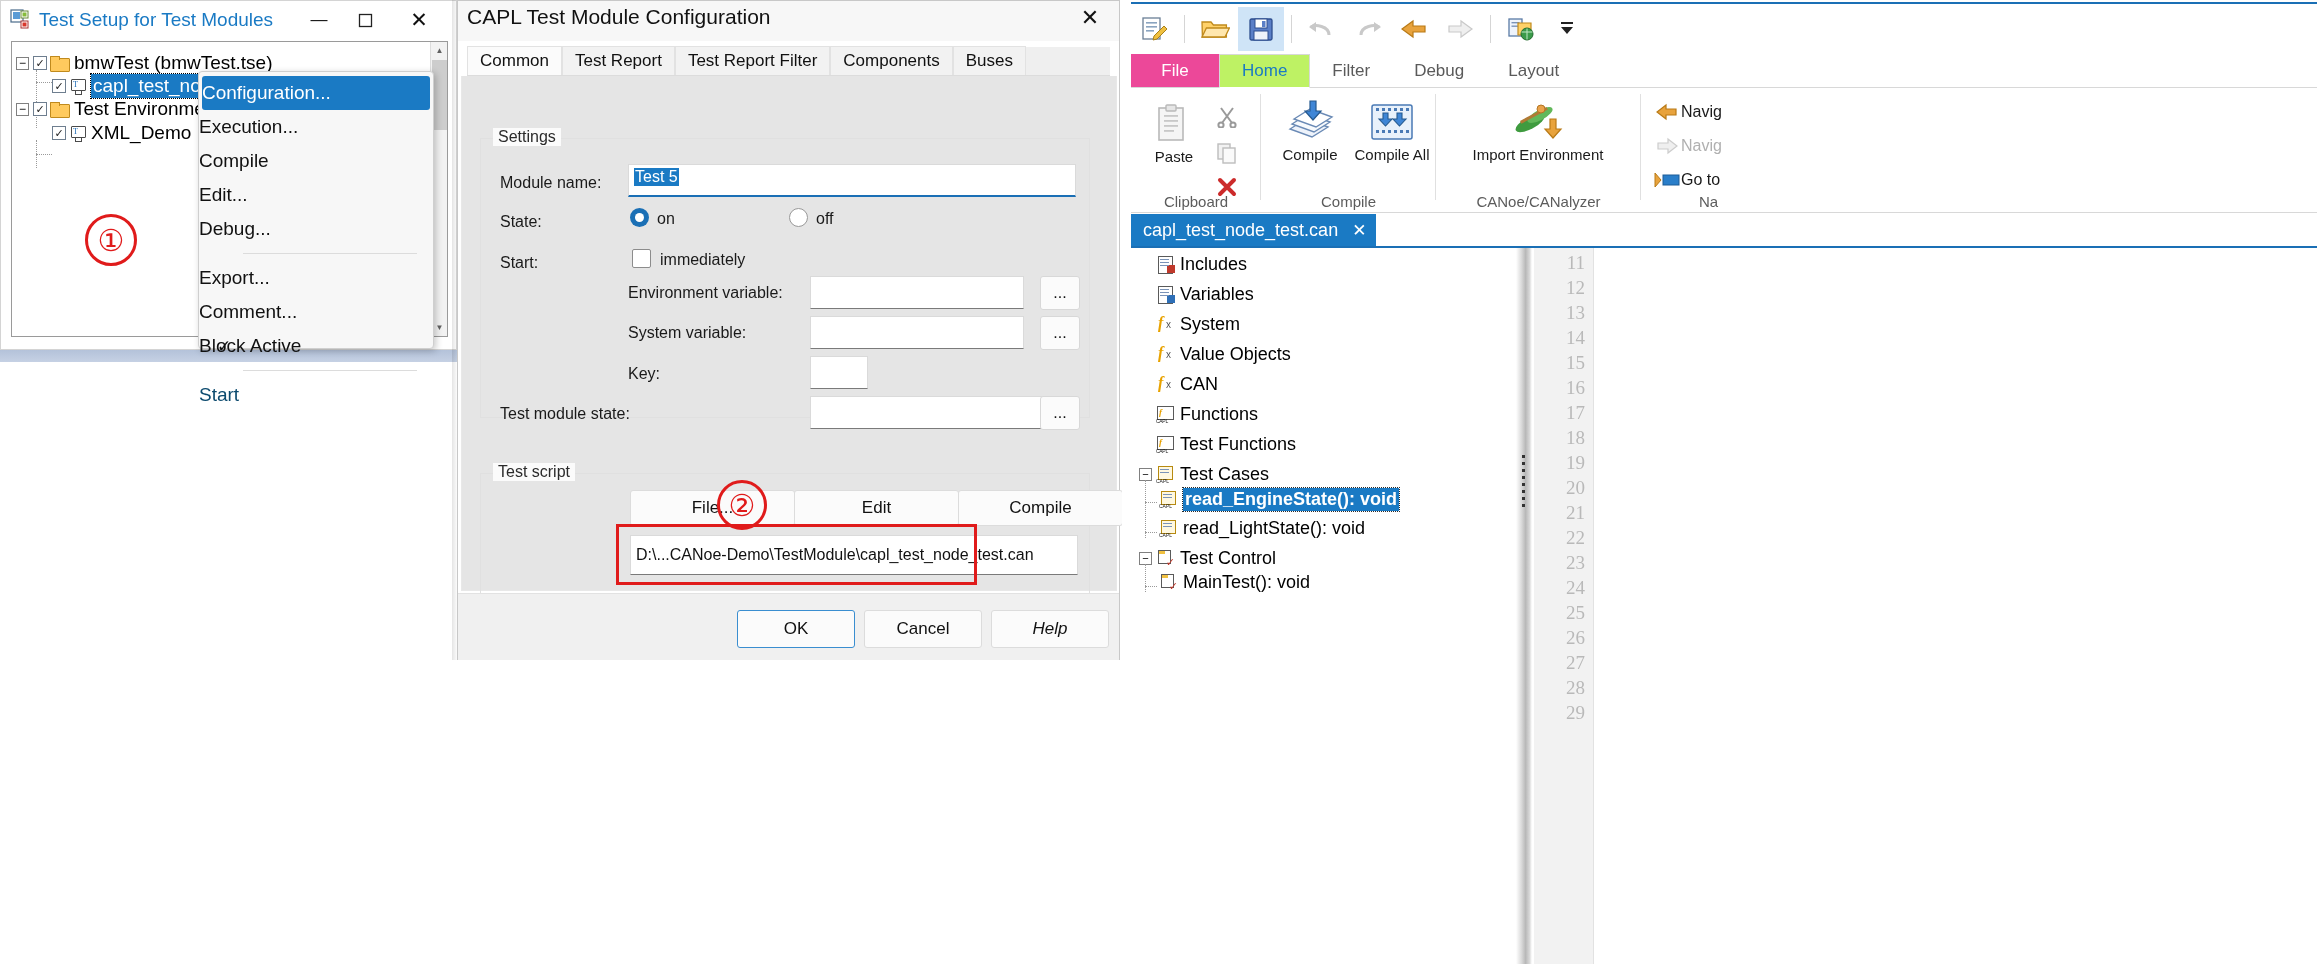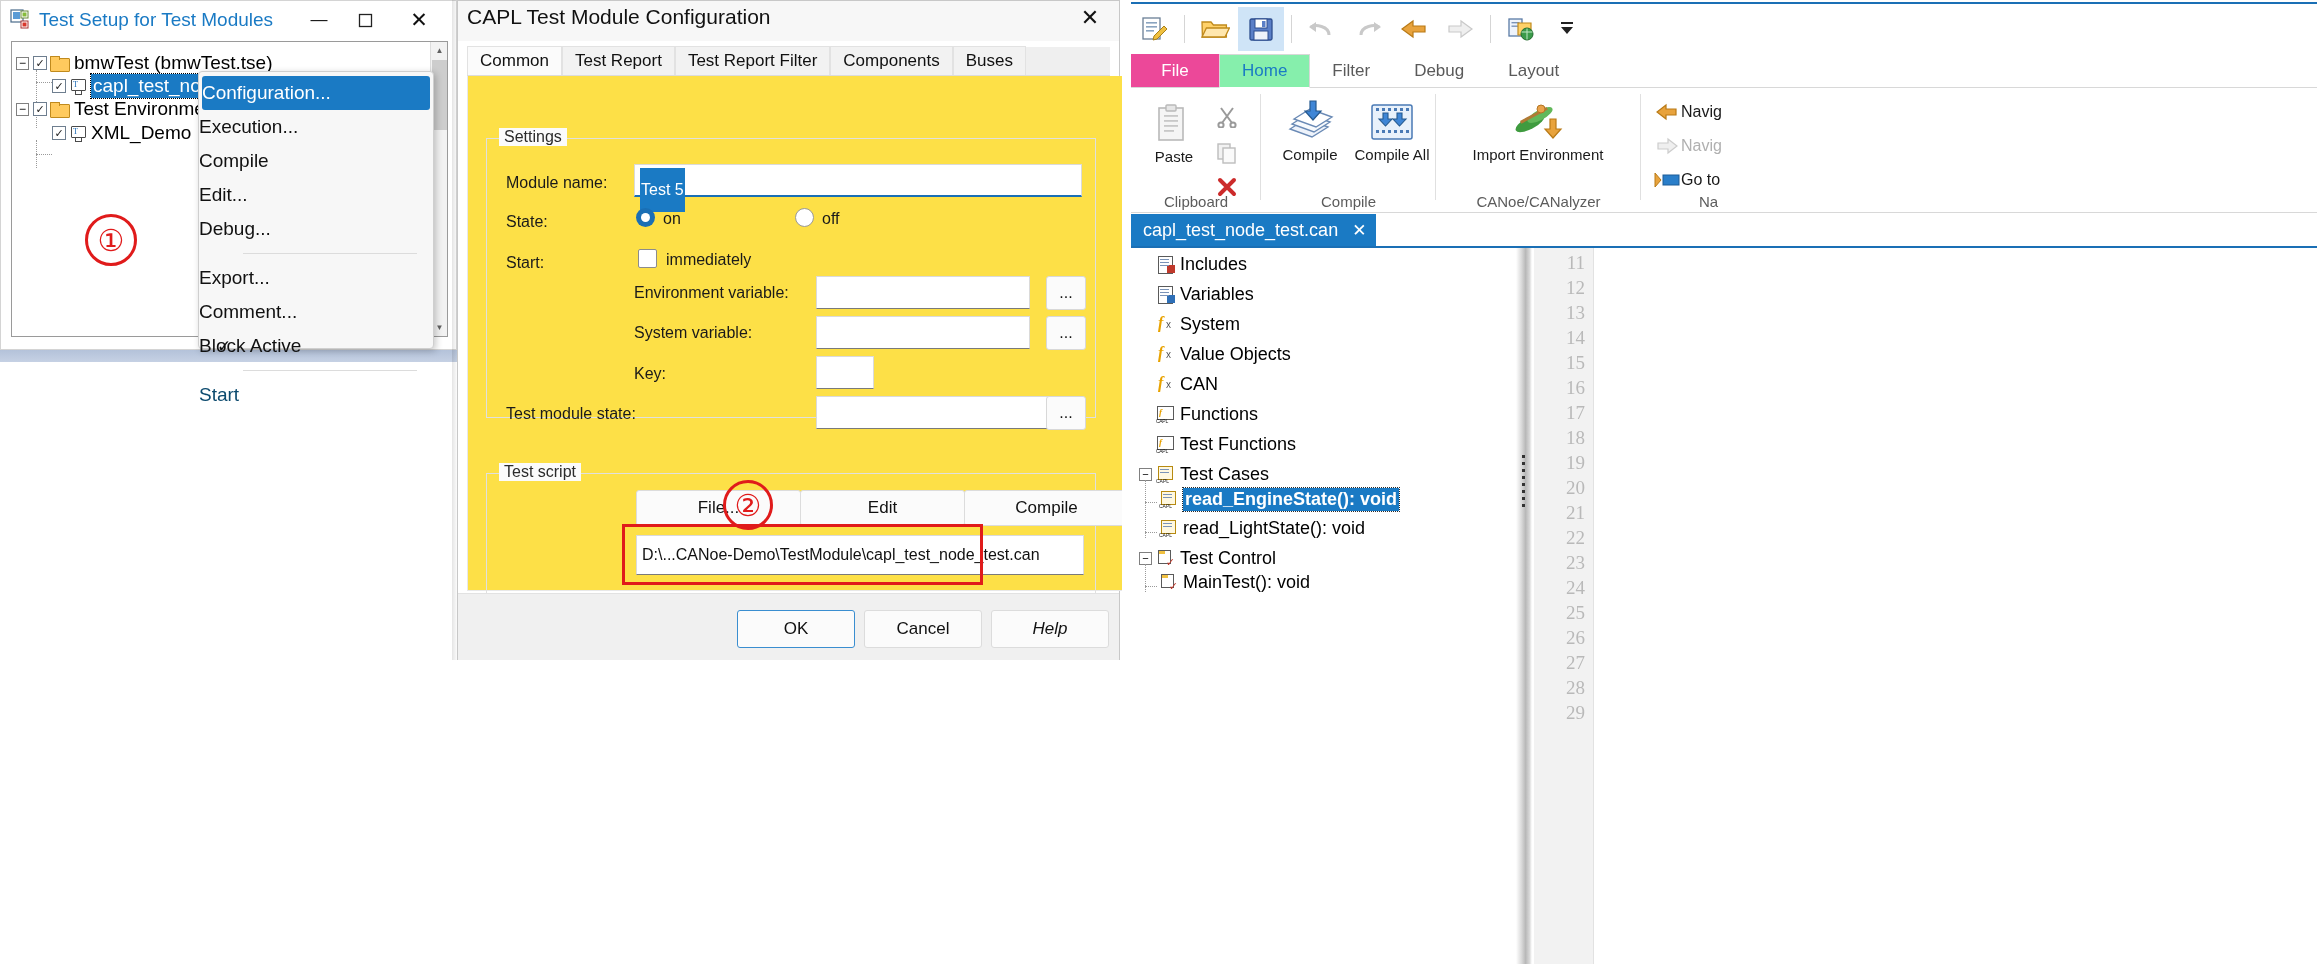--- a/index.html
+++ b/index.html
@@ -116,37 +116,37 @@
     display:flex; align-items:flex-end;
   }
   .tab {
     height:29px; padding:0 12px; display:flex; align-items:center;
     font-size:17px; color:#111; border:1px solid #e2e2e2; border-bottom:none;
     background:#f2f2f2; white-space:nowrap;
   }
   .tab.active { background:#fbfbfb; border-color:#e2e2e2; }
 
   #tabpage {
-    position:absolute; left:9px; top:35px; width:656px; height:515px;
-    background:#fde047; border:1px solid #e8e8e8; border-top:none;
+    position:absolute; left:3px; top:35px; width:656px; height:515px;
+    background:#e5e5e5; border:1px solid #e8e8e8; border-top:none;
   }
 
   .groupbox { position:absolute; border:1px solid #e0e0e0; background:transparent; }
   .grouplabel {
     position:absolute; top:-11px; left:12px; background:#fbfbfb; padding:0 5px;
     font-size:16px; color:#2b2b2b; white-space:nowrap;
   }
   .flabel { position:absolute; font-size:16px; color:#1a1a1a; white-space:nowrap; }
   .finput {
     position:absolute; background:#ffffff; border:1px solid #dadada;
     border-bottom:1px solid #7a7a7a;
   }
   .finput.accent { border-bottom:2px solid #1a6fb5; }
   .finput .txt { position:absolute; left:5px; top:3px; font-size:16px; color:#111; white-space:nowrap; }
-  .finput .txt.sel { background:#1a7ac4; color:#fff; padding:13px 1px; }
+  .finput .txt.sel { background:#1a7ac4; color:#fff; padding:0 1px; }
   .ellipsis-btn {
     position:absolute; width:40px; height:34px; background:#fbfbfb;
     border:1px solid #d8d8d8; border-radius:3px;
     display:flex; align-items:center; justify-content:center;
     font-size:16px; color:#111;
   }
   .radio {
     position:absolute; width:19px; height:19px; border-radius:50%;
     border:1px solid #999; background:#fff;
   }
@@ -194,21 +194,21 @@
   }
   #rt-file {
     width:88px; background:#ec4899; color:#ffffff; font-size:17px;
     display:flex; align-items:center; justify-content:center;
   }
   .rtab {
     padding:0 22px; display:flex; align-items:center; font-size:17px; color:#5a5a5a;
     white-space:nowrap;
   }
   .rtab.active {
-    color:#1a7ac4; background:#86efac;
+    color:#1a7ac4; background:#bef264;
     border:1px solid #d8d8d8; border-bottom:1px solid #ffffff; margin-bottom:-1px;text-align:right;
   }
 
   #ribbon {
     position:absolute; left:9px; top:88px; width:1186px; height:125px;
     background:#ffffff; border-bottom:1px solid #d8d8d8;
   }
   .rgroup { position:absolute; top:0; height:124px; }
   .rgroup .gsep { position:absolute; right:0; top:6px; width:1px; height:106px; background:#e0e0e0; }
   .gcaption {

